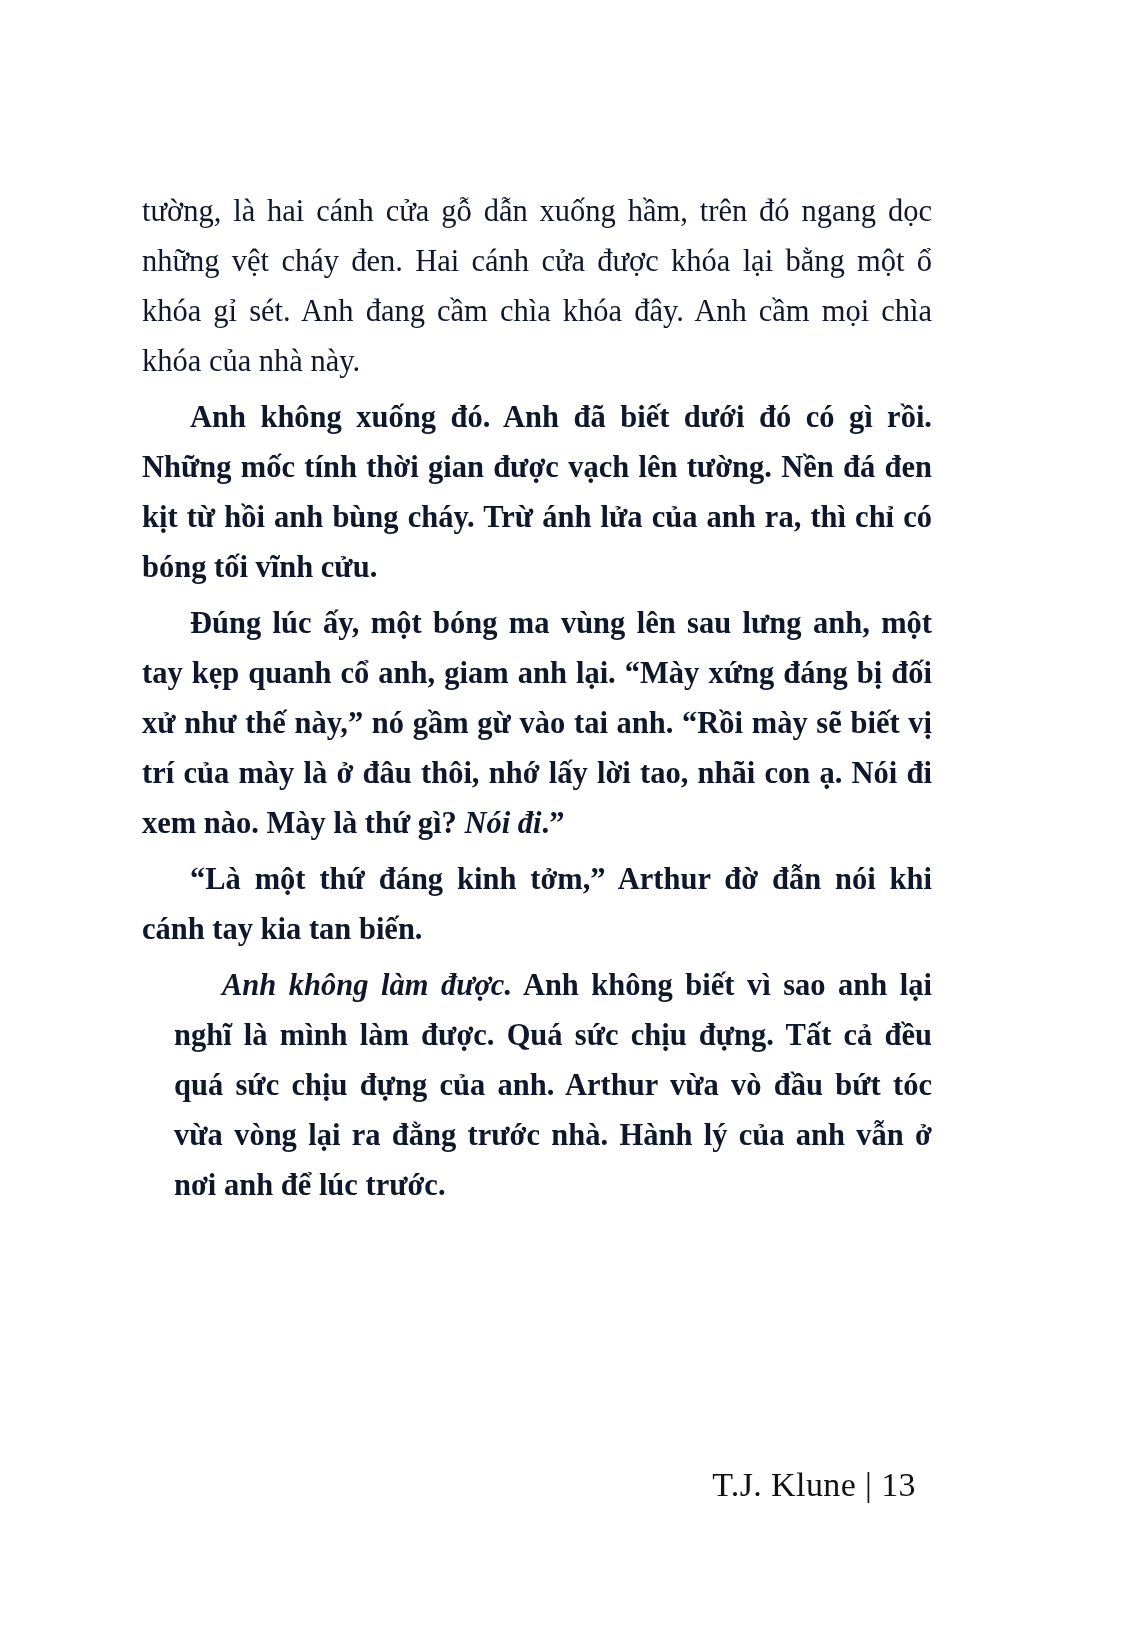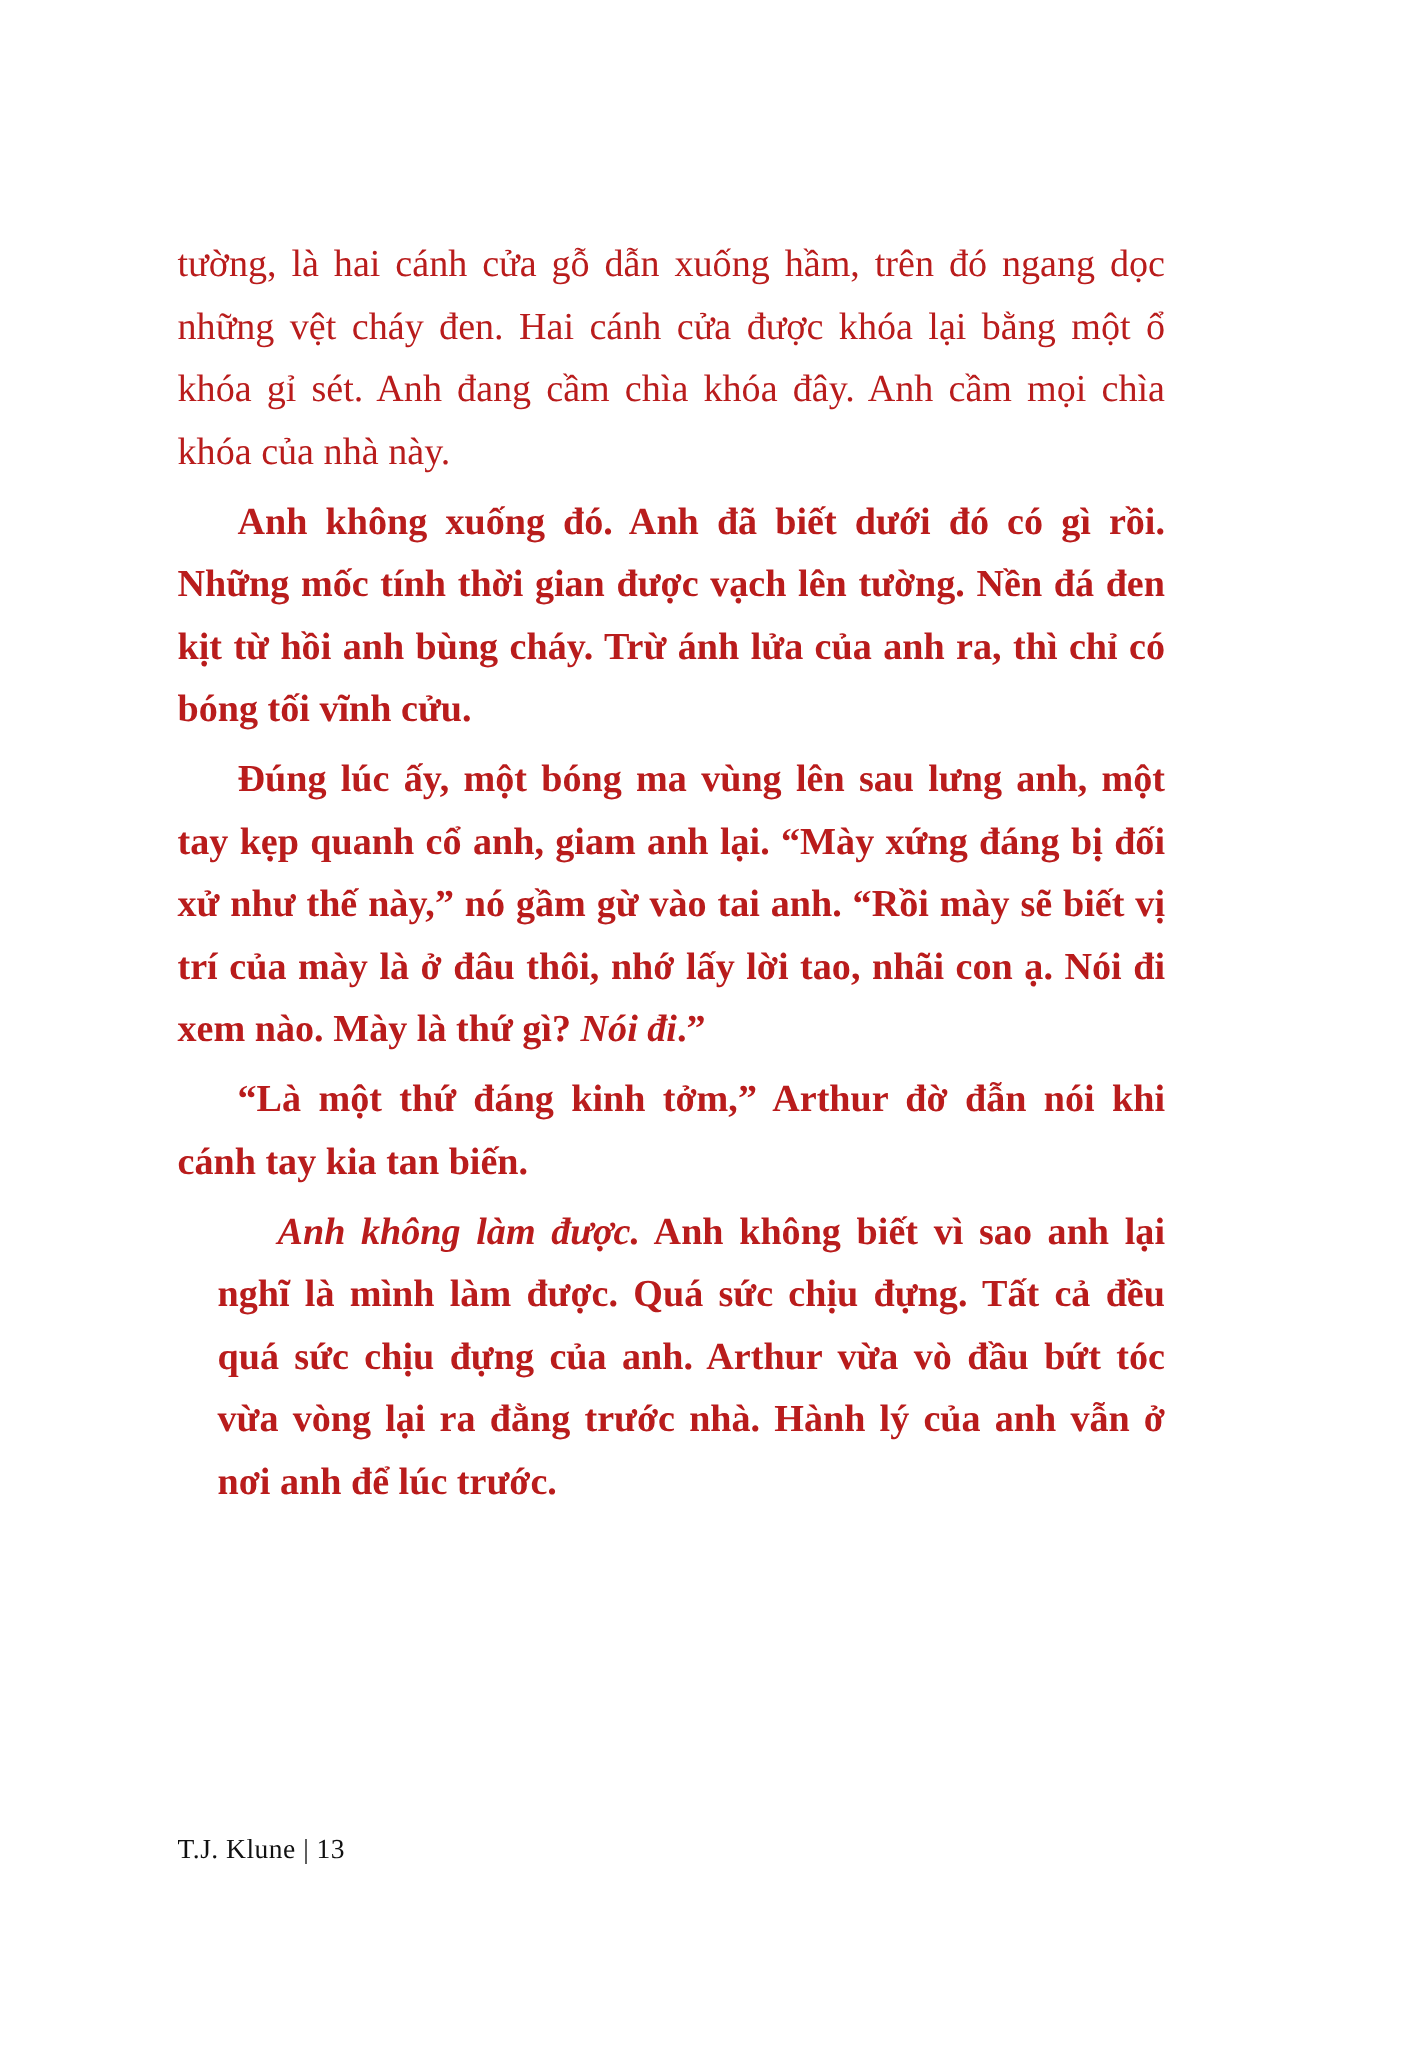--- a/index.html
+++ b/index.html
@@ -28,44 +28,44 @@
     left: 142px;
     top: 186px;
     width: 790px;
   }
   p.body-para {
     margin: 0 0 0 0;
     font-size: 30.5px;
     line-height: 50px;
     text-align: justify;
     text-justify: inter-word;
-    color: #b91c1c;
+    color: #0f172a;
     hyphens: none;
   }
   p.body-para + p.body-para {
     margin-top: 6px;
     font-weight: bold;
   }
   p.indent {
     text-indent: 48px;
   }
   p.gap-before {
     margin-top: 64px;
     margin-left: 32px;
   }
   .ital {
     font-style: italic;
   }
   .footer {
     position: absolute;
-    left: 142px;
+    left: 126px;
     top: 1466px;
     width: 790px;
-    text-align: left;
-    font-size: 22px;
+    text-align: right;
+    font-size: 34px;
     letter-spacing: 0.4px;
     color: #111111;
     font-family: "Liberation Serif", serif;
   }
 </style>
 </head>
 <body>
 
 <div class="page">
 

